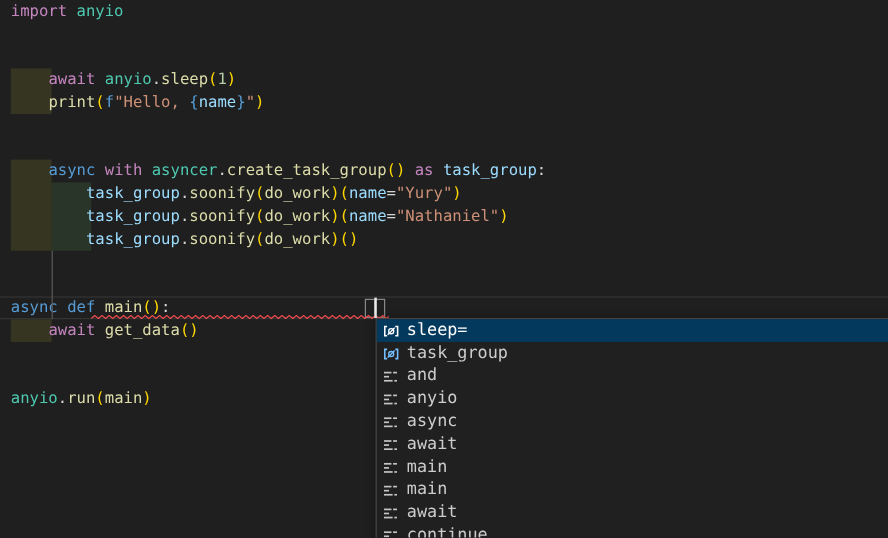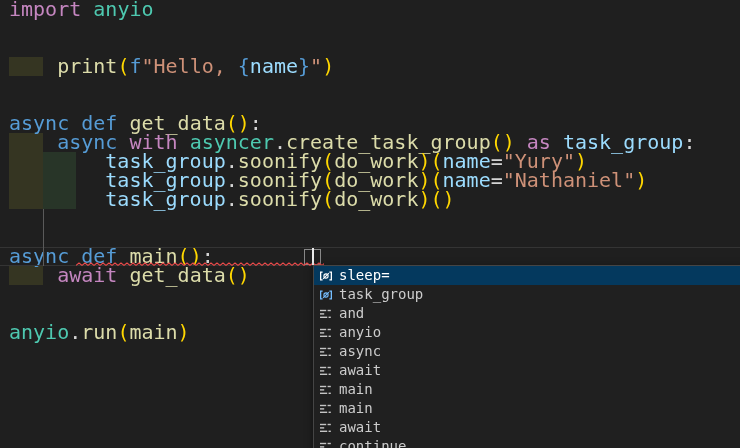--- a/index.html
+++ b/index.html
@@ -4,21 +4,21 @@
 <style>
   html,body{margin:0;padding:0;}
   body{
     width:740px;height:448px;overflow:hidden;position:relative;
     background:var(--editor-bg,#1F1F1F);
     font-family:"DejaVu Sans Mono",monospace;
   }
   #editor{position:absolute;left:0;top:0;width:740px;height:448px;}
   .code-line{
     position:relative;height:19px;line-height:19px;
-    padding-left:9px;font-size:20px;white-space:pre;
+    padding-left:9px;font-size:13px;white-space:pre;
     color:var(--fg,#D4D4D4);
   }
   .indent-tint{position:absolute;top:0;bottom:0;width:33.73px;}
   .tint-0{background:var(--tint1,rgba(255,255,64,0.10));}
   .tint-1{background:var(--tint2,rgba(127,255,127,0.10));}
   .tok{position:relative;z-index:2;}
   .tok-kw {color:var(--kw-pink,#C586C0);}
   .tok-kw2{color:var(--kw-blue,#569CD6);}
   .tok-mod{color:var(--mod-teal,#4EC9B0);}
   .tok-fn {color:var(--fn-khaki,#DCDCAA);}
@@ -50,24 +50,24 @@
   .suggest-label{white-space:pre;line-height:19px;}
 </style>
 </head>
 <body style="--editor-bg: #1F1F1F; --fg: #D4D4D4; --kw-pink: #C586C0; --kw-blue: #569CD6; --mod-teal: #4EC9B0; --fn-khaki: #DCDCAA; --var-blue: #9CDCFE; --str-orange: #CE9178; --num-green: #B5CEA8; --bracket-gold: #FFD700; --tint1: rgba(255,255,64,0.10); --tint2: rgba(127,255,127,0.10); --guide: #5A5A5A; --line-border: #343434; --match: #888888; --widget-bg: #202020; --widget-border: #454545; --item-fg: #CCCCCC; --sel-bg: #04395E;">
 
 <div id="editor">
   <div id="code-lines">
       <div class="code-line"><span class="tok tok-kw">import</span><span class="tok tok-pl"> </span><span class="tok tok-mod">anyio</span></div>
       <div class="code-line"></div>
       <div class="code-line"></div>
+      <div class="code-line"><span class="indent-tint tint-0" style="left: 9px;"></span><span class="tok tok-pl">    </span><span class="tok tok-kw">await </span><span class="tok tok-mod">anyio</span><span class="tok tok-pl">.</span><span class="tok tok-fn">sleep</span><span class="tok tok-br">(</span><span class="tok tok-num">1</span><span class="tok tok-br">)</span></div>
       <div class="code-line"><span class="indent-tint tint-0" style="left: 9px;"></span><span class="tok tok-pl">    </span><span class="tok tok-fn">print</span><span class="tok tok-br">(</span><span class="tok tok-kw2">f</span><span class="tok tok-str">"Hello, </span><span class="tok tok-kw2">{</span><span class="tok tok-var">name</span><span class="tok tok-kw2">}</span><span class="tok tok-str">"</span><span class="tok tok-br">)</span></div>
       <div class="code-line"></div>
       <div class="code-line"></div>
-      <div class="code-line"><span class="tok tok-kw2">async </span><span class="tok tok-kw2">def </span><span class="tok tok-fn">get_data</span><span class="tok tok-br">(</span><span class="tok tok-br">)</span><span class="tok tok-pl">:</span></div>
       <div class="code-line"><span class="indent-tint tint-0" style="left: 9px;"></span><span class="tok tok-pl">    </span><span class="tok tok-kw2">async </span><span class="tok tok-kw">with </span><span class="tok tok-mod">asyncer</span><span class="tok tok-pl">.</span><span class="tok tok-fn">create_task_group</span><span class="tok tok-br">(</span><span class="tok tok-br">)</span><span class="tok tok-pl"> </span><span class="tok tok-kw">as </span><span class="tok tok-var">task_group</span><span class="tok tok-pl">:</span></div>
       <div class="code-line"><span class="indent-tint tint-0" style="left: 9px;"></span><span class="indent-tint tint-1" style="left: 42.7304px;"></span><span class="tok tok-pl">        </span><span class="tok tok-var">task_group</span><span class="tok tok-pl">.</span><span class="tok tok-fn">soonify</span><span class="tok tok-br">(</span><span class="tok tok-fn">do_work</span><span class="tok tok-br">)</span><span class="tok tok-br">(</span><span class="tok tok-var">name</span><span class="tok tok-pl">=</span><span class="tok tok-str">"Yury"</span><span class="tok tok-br">)</span></div>
       <div class="code-line"><span class="indent-tint tint-0" style="left: 9px;"></span><span class="indent-tint tint-1" style="left: 42.7304px;"></span><span class="tok tok-pl">        </span><span class="tok tok-var">task_group</span><span class="tok tok-pl">.</span><span class="tok tok-fn">soonify</span><span class="tok tok-br">(</span><span class="tok tok-fn">do_work</span><span class="tok tok-br">)</span><span class="tok tok-br">(</span><span class="tok tok-var">name</span><span class="tok tok-pl">=</span><span class="tok tok-str">"Nathaniel"</span><span class="tok tok-br">)</span></div>
       <div class="code-line"><span class="indent-tint tint-0" style="left: 9px;"></span><span class="indent-tint tint-1" style="left: 42.7304px;"></span><span class="tok tok-pl">        </span><span class="tok tok-var">task_group</span><span class="tok tok-pl">.</span><span class="tok tok-fn">soonify</span><span class="tok tok-br">(</span><span class="tok tok-fn">do_work</span><span class="tok tok-br">)</span><span class="tok tok-br">(</span><span class="tok tok-br">)</span></div>
       <div class="code-line"></div>
       <div class="code-line"></div>
       <div class="code-line"><span class="tok tok-kw2">async </span><span class="tok tok-kw2">def </span><span class="tok tok-fn">main</span><span class="tok tok-br">(</span><span class="tok tok-br">)</span><span class="tok tok-pl">:</span></div>
       <div class="code-line"><span class="indent-tint tint-0" style="left: 9px;"></span><span class="tok tok-pl">    </span><span class="tok tok-kw">await </span><span class="tok tok-fn">get_data</span><span class="tok tok-br">(</span><span class="tok tok-br">)</span></div>
       <div class="code-line"></div>
       <div class="code-line"></div>

